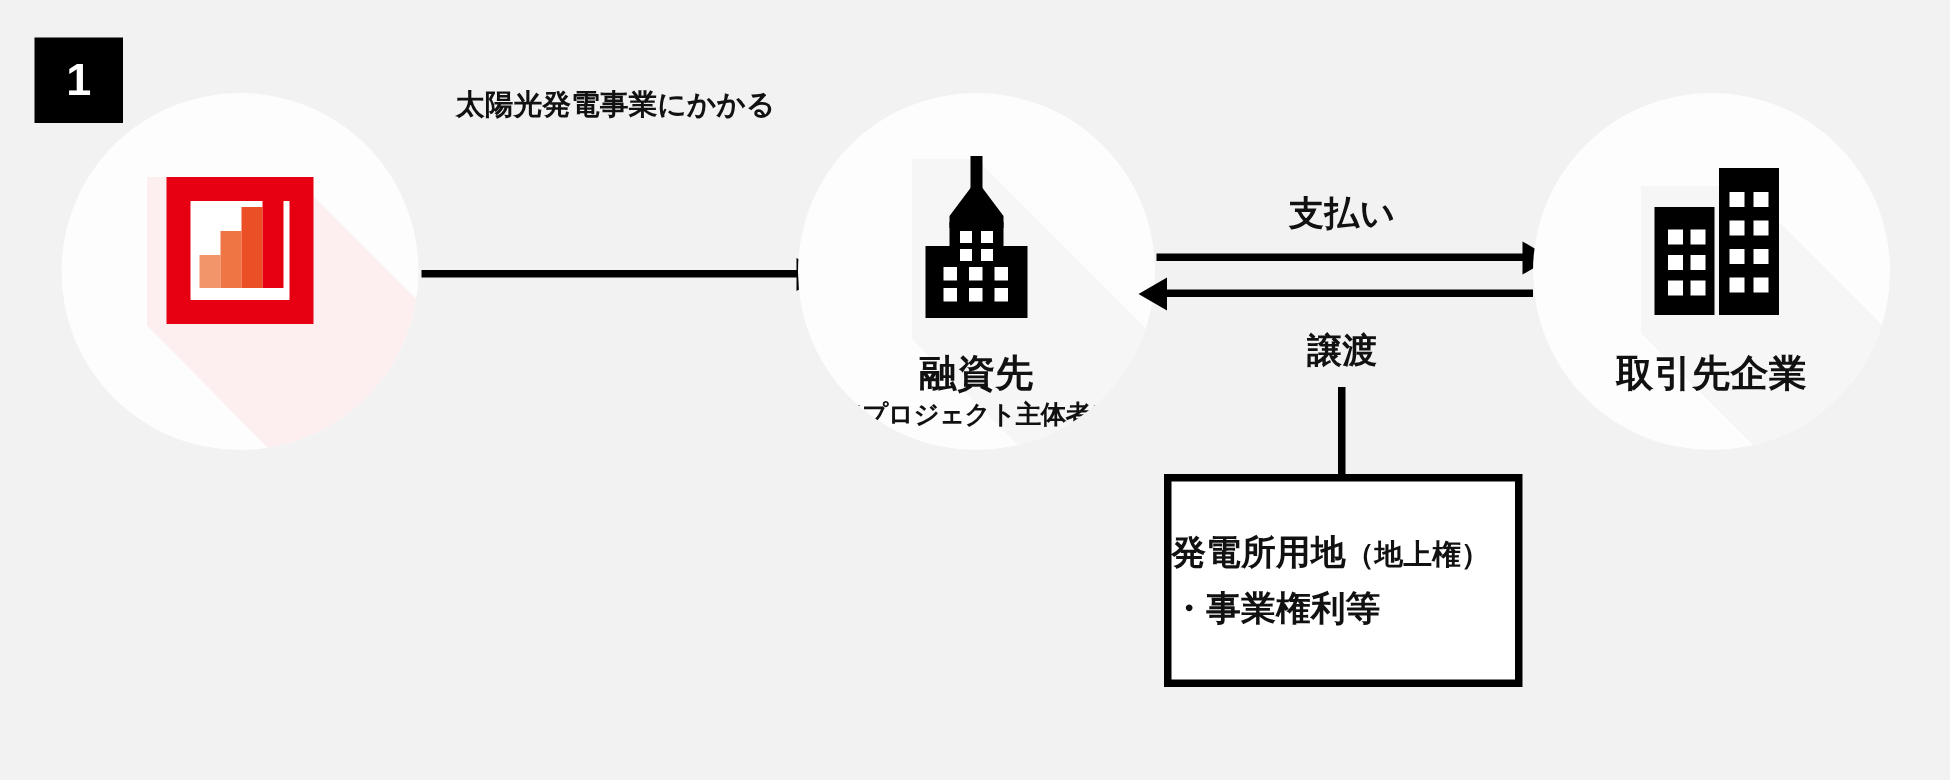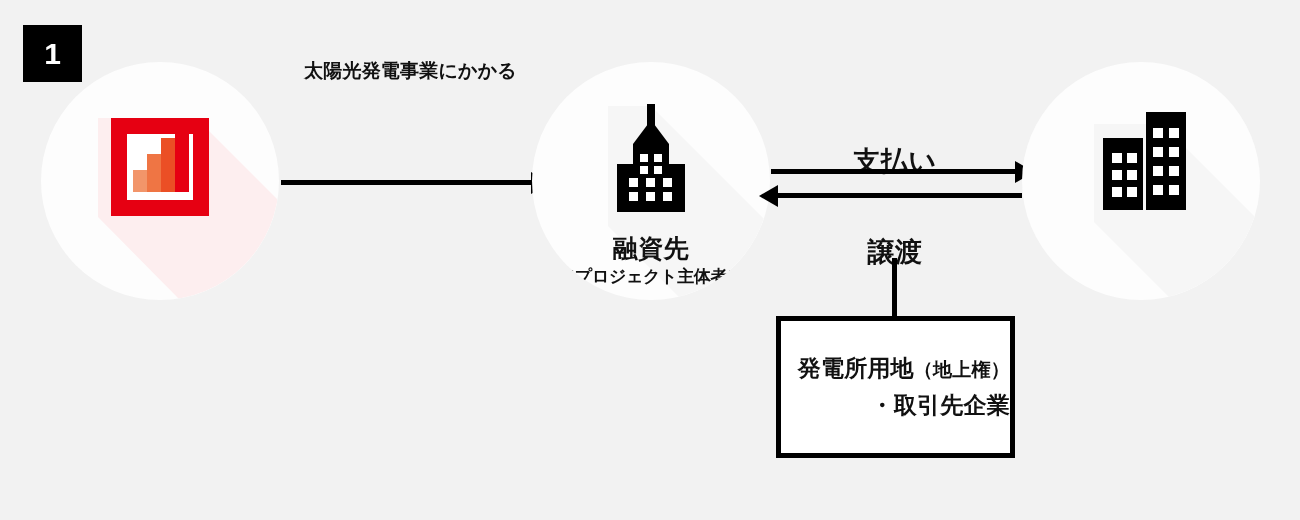--- a/index.html
+++ b/index.html
@@ -142,26 +142,25 @@
     transform: translateY(-50%);
     border-right: 19px solid #000000;
   }
 
   .arrow-fund    { left: 281px; top: 180px; width: 252px; }
   .arrow-payment { left: 771px; top: 169px; width: 246px; }
   .arrow-assign  { left: 776px; top: 193px; width: 246px; }
 
   .edge-label {
     position: absolute;
-    font-size: 27px;
+    font-size: 23px;
     font-weight: 700;
     letter-spacing: 0.02em;
     text-align: center;
     color: #111111;
-    margin-top: 16px;
   }
   .label-payment { left: 795px; top: 127px; width: 200px; }
   .label-assign  { left: 795px; top: 218px; width: 200px; }
 
   
   .connector {
     position: absolute;
     left: 892px;
     top: 258px;
     width: 5px;
@@ -174,21 +173,21 @@
     position: absolute;
     left: 776px;
     top: 316px;
     width: 239px;
     height: 142px;
     box-sizing: border-box;
     border: 5px solid #000000;
     background: #ffffff;
     display: flex;
     flex-direction: column;
-    align-items: flex-end;
+    align-items: flex-start;
     justify-content: center;
     gap: 6px;
   }
   .rights-line {
     font-size: 23px;
     font-weight: 700;
     letter-spacing: 0.01em;
     white-space: nowrap;
     color: #111111;
   }
@@ -289,23 +288,24 @@
       <rect x="38" y="75" width="10" height="10" fill="#ffffff"></rect>
       <rect x="64" y="16" width="10" height="10" fill="#ffffff"></rect>
       <rect x="80" y="16" width="10" height="10" fill="#ffffff"></rect>
       <rect x="64" y="35" width="10" height="10" fill="#ffffff"></rect>
       <rect x="80" y="35" width="10" height="10" fill="#ffffff"></rect>
       <rect x="64" y="54" width="10" height="10" fill="#ffffff"></rect>
       <rect x="80" y="54" width="10" height="10" fill="#ffffff"></rect>
       <rect x="64" y="73" width="10" height="10" fill="#ffffff"></rect>
       <rect x="80" y="73" width="10" height="10" fill="#ffffff"></rect>
     </svg>
+    <div class="node-caption caption-main" style="top:170px;">取引先企業</div>
   </div>
 
   <div class="connector"></div>
   <div class="rights-box">
     <div class="rights-line">
       <span>発電所用地</span><span class="small">（地上権）</span>
     </div>
-    <div class="rights-line">・取引先企業</div>
+    <div class="rights-line">・事業権利等</div>
   </div>
 
 </div>
 
 </body></html>

